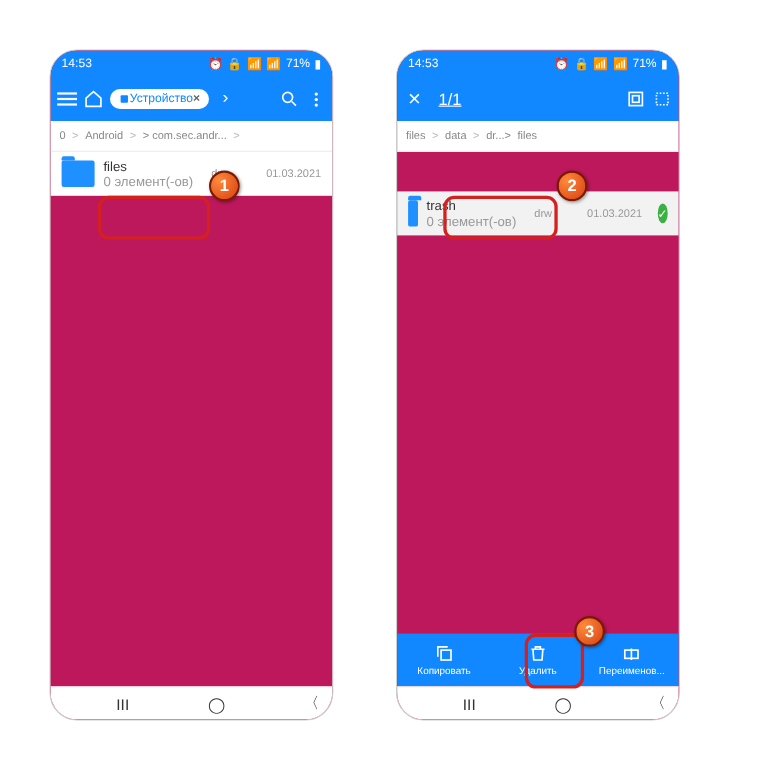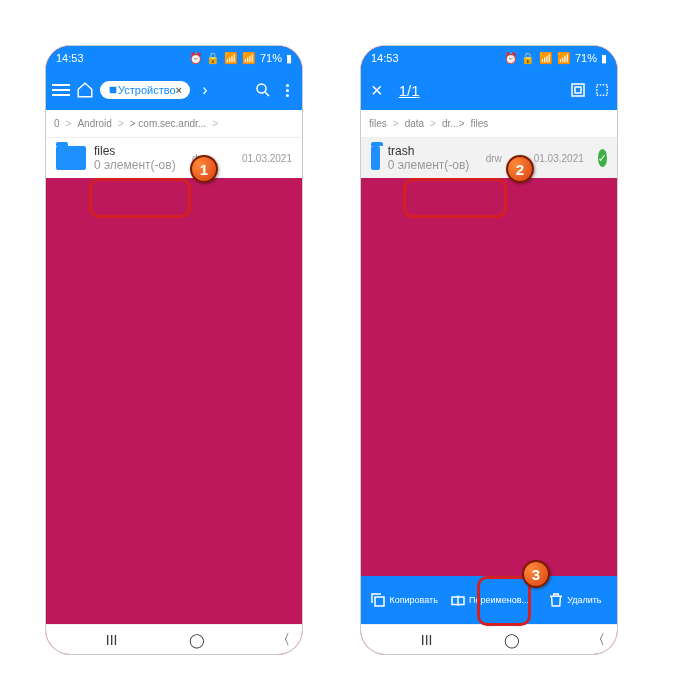--- a/index.html
+++ b/index.html
@@ -16,35 +16,35 @@
   .appbar .ham span { height:2px; background:#fff; display:block; }
   .appbar .chip { background:#fff; color:#1188ff; border-radius:12px; padding:3px 8px; font-size:11px; display:flex; align-items:center; gap:0; }
   .appbar .chip .x { color:#666; font-weight:bold; }
   .appbar .sp { flex:1; }
   .appbar .ic { width:18px; height:18px; display:flex; align-items:center; justify-content:center; }
 
   .breadcrumb { height:28px; background:#fff; display:flex; align-items:center; padding:0 8px; font-size:10px; color:#888; gap:6px; border-bottom:1px solid #eee; overflow:hidden; white-space:nowrap; }
   .breadcrumb .sep { color:#bbb; }
   
   .filerow { display:flex; align-items:center; padding:6px 10px; gap:8px; background:#fff; }
-  .filerow.selected { background:#f2f2f2; }
+  .filerow.selected { background:#f2f2f2;margin-top:36px; }
   .folder-ico { width:30px; height:24px; background:#1e90ff; border-radius:2px; position:relative; }
   .folder-ico::before { content:""; position:absolute; top:-4px; left:0; width:12px; height:4px; background:#1e90ff; border-radius:2px 2px 0 0; }
   .fileinfo { display:flex; flex-direction:column; flex:0 0 90px; }
   .fileinfo .name { font-size:12px; color:#333; }
   .fileinfo .sub  { font-size:12px; color:#999; }
   .perm { font-size:10px; color:#999; flex:0 0 40px; }
   .date { font-size:10px; color:#999; margin-left:auto; }
   .check { width:18px; height:18px; border-radius:50%; background:#3cb043; display:flex; align-items:center; justify-content:center; color:#fff; font-size:11px; margin-left:6px; }
 
   .red-box { position:absolute; border:3px solid #d4201f; border-radius:10px; pointer-events:none; }
   .marker { position:absolute; width:28px; height:28px; border-radius:50%; background:radial-gradient(circle at 30% 30%, #ff8a3a, #d84012); color:#fff; font-weight:bold; display:flex; align-items:center; justify-content:center; font-size:15px; border:2px solid #7a1a00; box-shadow:1px 1px 3px rgba(0,0,0,.4); }
 
   .bottombar { position:absolute; bottom:30px; left:0; right:0; height:48px; background:#1188ff; color:#fff; display:flex; }
-  .bbitem { flex:1; display:flex; align-items:center; justify-content:center; font-size:9px; gap:2px; }
+  .bbitem { flex:1; display:flex; flex-direction:column; align-items:center; justify-content:center; font-size:9px; gap:2px; }
   .bbitem svg, .bbitem .ic2 { width:18px; height:18px; }
   
   .navbar { position:absolute; bottom:0; left:0; right:0; height:30px; background:#fff; display:flex; justify-content:space-around; align-items:center; border-top:1px solid #eee; }
   .nav-ic { color:#333; font-size:14px;margin-left:48px; }
 
   .sel-count { color:#fff; font-size:15px; margin-left:6px;text-decoration:underline; }
   .close-x { color:#fff; font-size:20px; padding:0 4px; }
 </style>
 </head>
 <body>
@@ -167,30 +167,30 @@
   <div class="bottombar">
     <div class="bbitem">
       <svg viewBox="0 0 24 24" fill="none" stroke="#fff" stroke-width="2">
           <rect x="8" y="8" width="12" height="12"></rect>
           <path d="M4 16V4h12"></path>
         </svg>
       <span>Копировать</span>
     </div>
     <div class="bbitem">
       <svg viewBox="0 0 24 24" fill="none" stroke="#fff" stroke-width="2">
+          <path d="M4 7h16M9 7V4h6v3M6 7l1 13h10l1-13"></path>
+        </svg>
+      <span>Удалить</span>
+    </div>
+    <div class="bbitem">
+      <svg viewBox="0 0 24 24" fill="none" stroke="#fff" stroke-width="2">
           <rect x="4" y="8" width="16" height="10"></rect>
           <path d="M12 6v14"></path>
         </svg>
       <span>Переименов...</span>
-    </div>
-    <div class="bbitem">
-      <svg viewBox="0 0 24 24" fill="none" stroke="#fff" stroke-width="2">
-          <path d="M4 7h16M9 7V4h6v3M6 7l1 13h10l1-13"></path>
-        </svg>
-      <span>Удалить</span>
     </div>
   </div>
 
   <div class="navbar">
     <span class="nav-ic">III</span>
     <span class="nav-ic">◯</span>
     <span class="nav-ic">〈</span>
   </div>
 </div>
 

